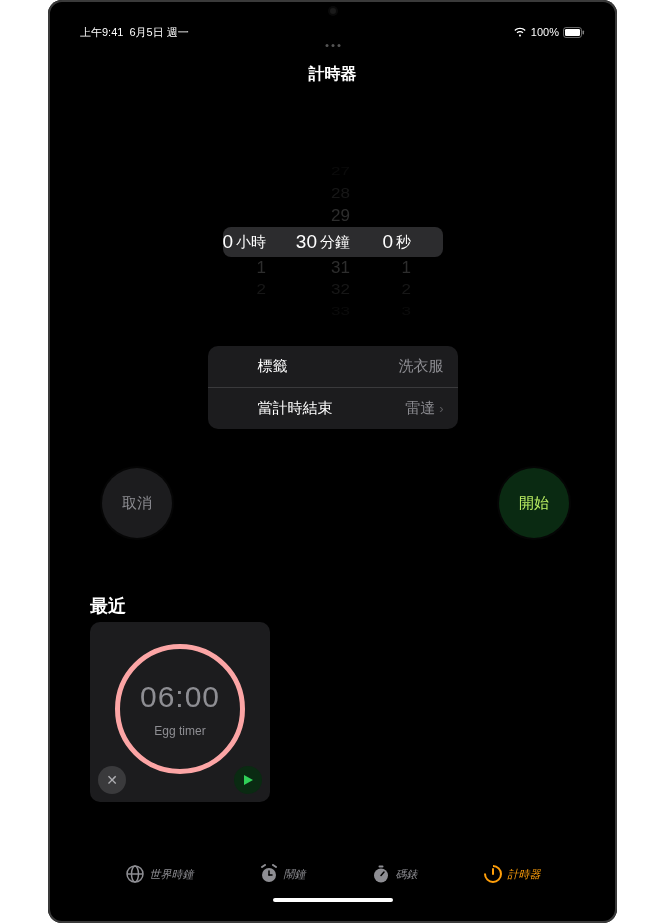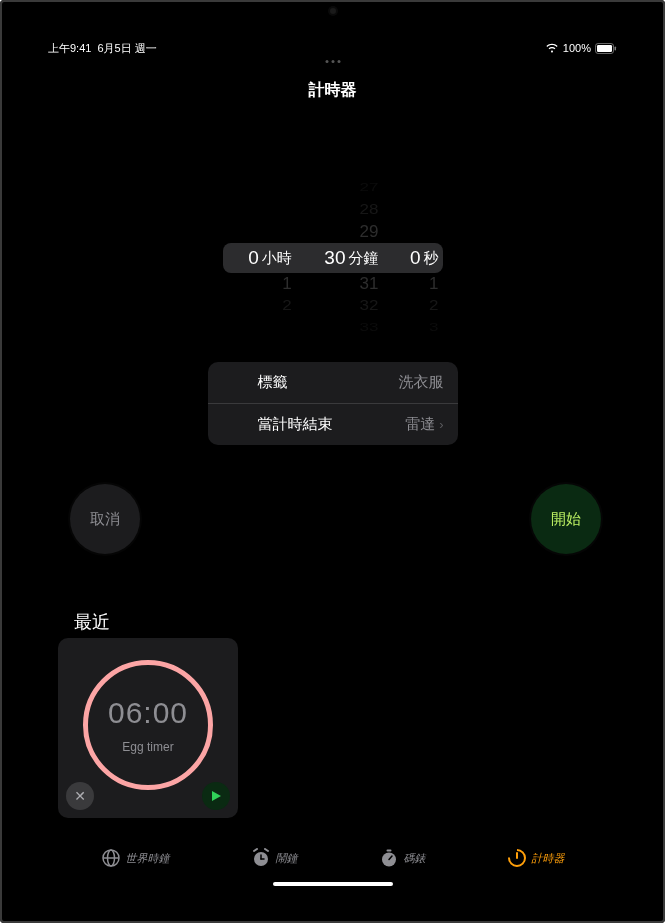--- a/index.html
+++ b/index.html
@@ -9,25 +9,25 @@
       font-family: -apple-system, BlinkMacSystemFont, "Helvetica Neue", sans-serif;
     }
     body {
       background: #fff;
       display: flex;
       justify-content: center;
       align-items: center;
       min-height: 923px;
     }
     .device-frame {
-      width: 665px;
+      width: 569px;
       height: 923px;
       background: #000;
-      border-radius: 4px;
-      padding: 34px;
+      border-radius: 14px;
+      padding: 18px;
       position: relative;
       box-shadow: inset 0 0 0 2px #3a3a3a;
     }
     .screen {
       width: 100%;
       height: 100%;
       background: #000;
       border-radius: 28px;
       position: relative;
       overflow: hidden;
@@ -112,21 +112,21 @@
     .picker-columns {
       display: flex;
       position: relative;
       z-index: 1;
       width: 100%;
     }
     .picker-col {
       flex: 1;
       display: flex;
       flex-direction: column;
-      align-items: flex-end;
+      align-items: flex-start;
       position: relative;
     }
     .picker-col-hours { flex: 1.1; }
     .picker-col-minutes { flex: 1.3; }
     .picker-col-seconds { flex: 0.9; }
     .picker-scroll {
       display: flex;
       flex-direction: column;
       align-items: flex-end;
       line-height: 22px;
@@ -213,23 +213,23 @@
     .start-btn {
       right: 30px;
       background: #0a2a12;
       color: #bef264;
       text-align: right;
     }
     
     .recent-header {
       position: absolute;
       top: 576px;
-      left: 40px;
+      left: 24px;
       font-size: 18px;
-      font-weight: 400;
+      font-weight: 700;
     }
     .recent-card {
       position: absolute;
       top: 604px;
       left: 24px;
       width: 180px;
       height: 180px;
       background: #1c1c1e;
       border-radius: 10px;
       display: flex;

